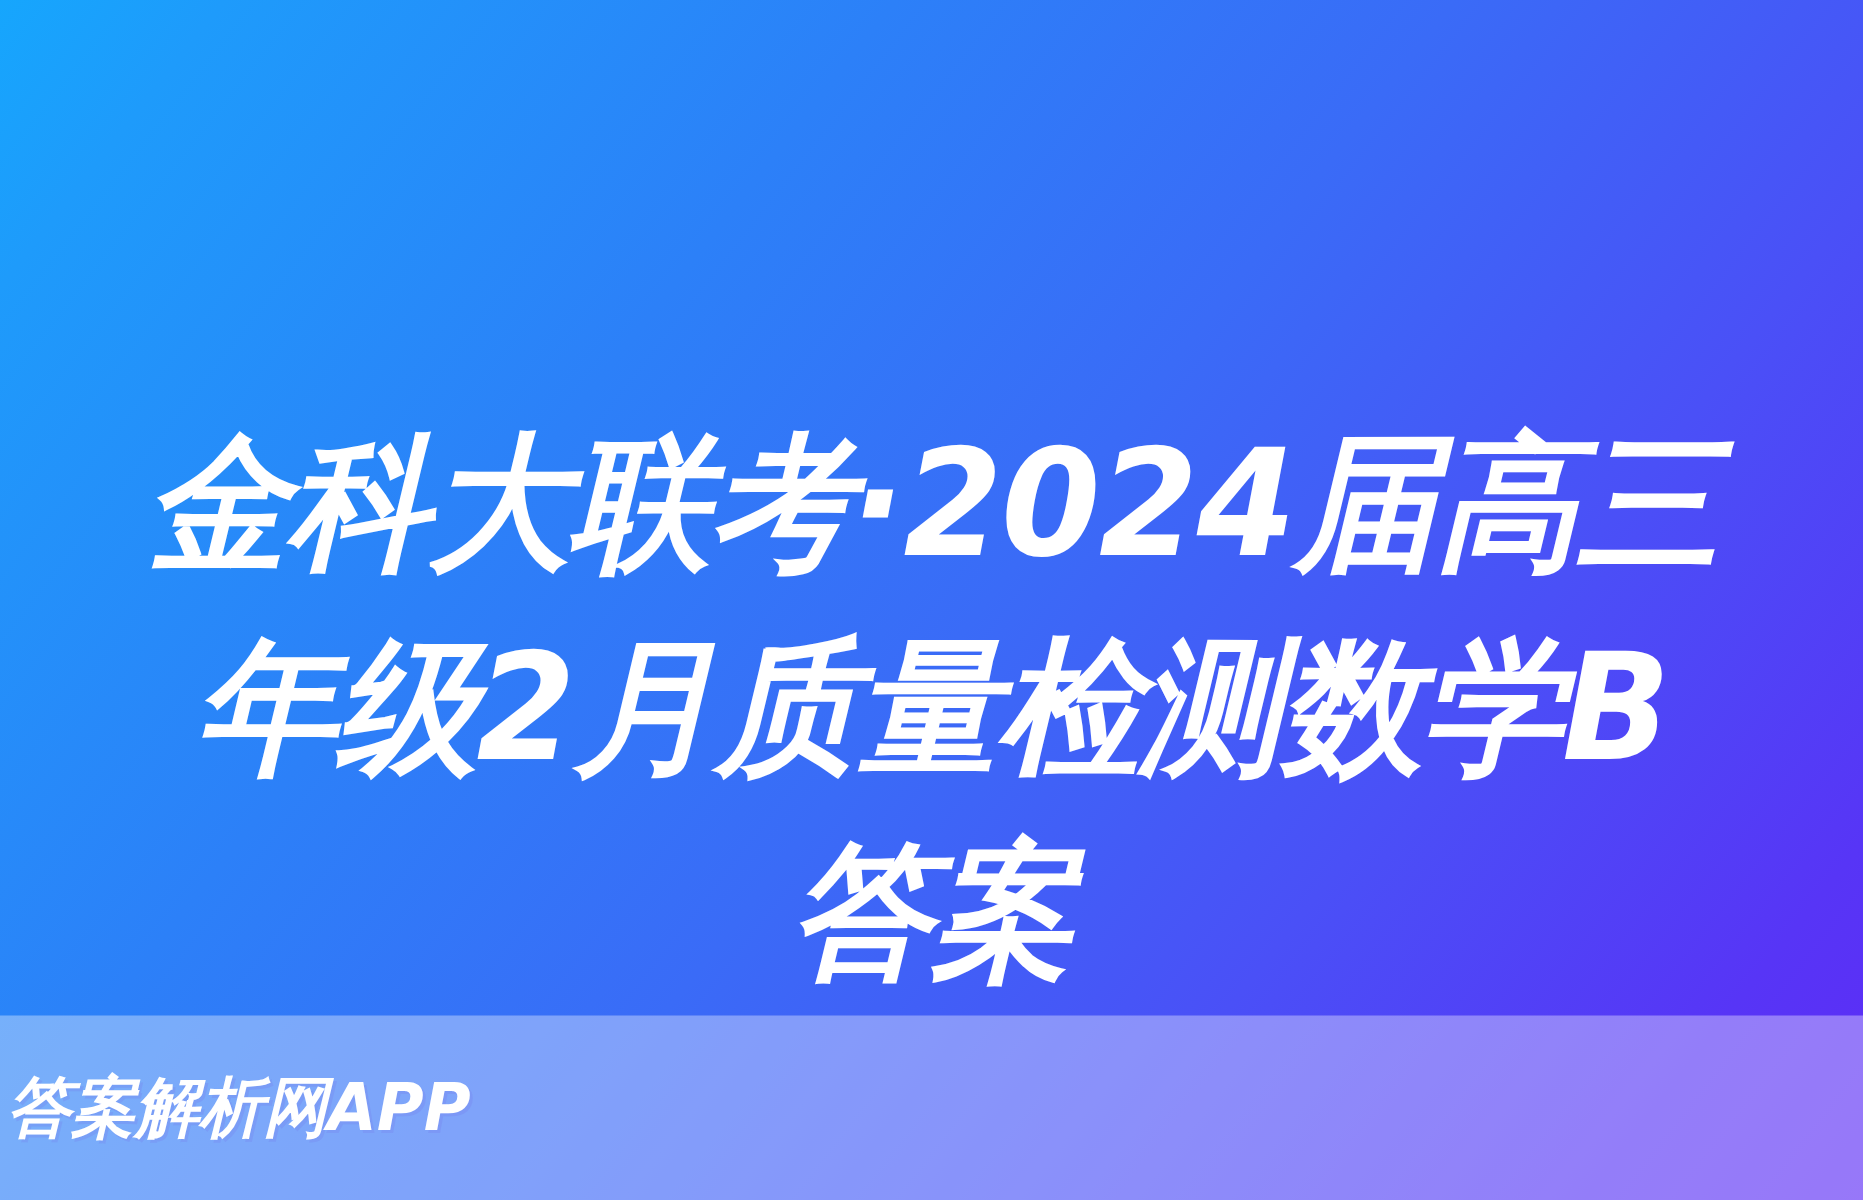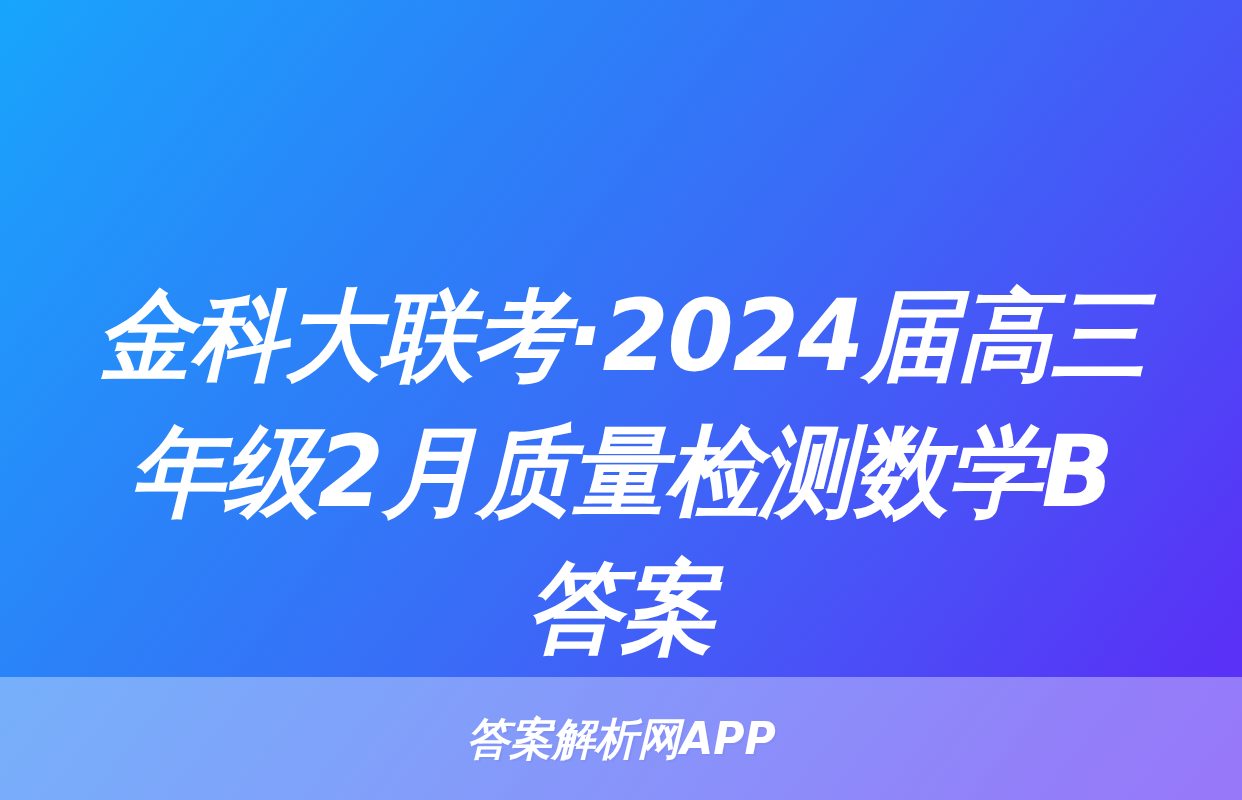--- a/index.html
+++ b/index.html
@@ -55,21 +55,21 @@
   
   .watermark-band {
     position: absolute;
     left: 0;
     top: 677px;
     width: 1242px;
     height: 123px;
     background: rgba(255, 255, 255, 0.36);
     display: flex;
     align-items: center;
-    justify-content: center;
+    justify-content: flex-start;
   }
   .watermark-text {
     color: #ffffff;
     font-weight: 700;
     font-style: italic;
     font-size: 44px;
     line-height: 50px;
     letter-spacing: 0px;
     white-space: nowrap;
     transform: scaleX(0.97);

